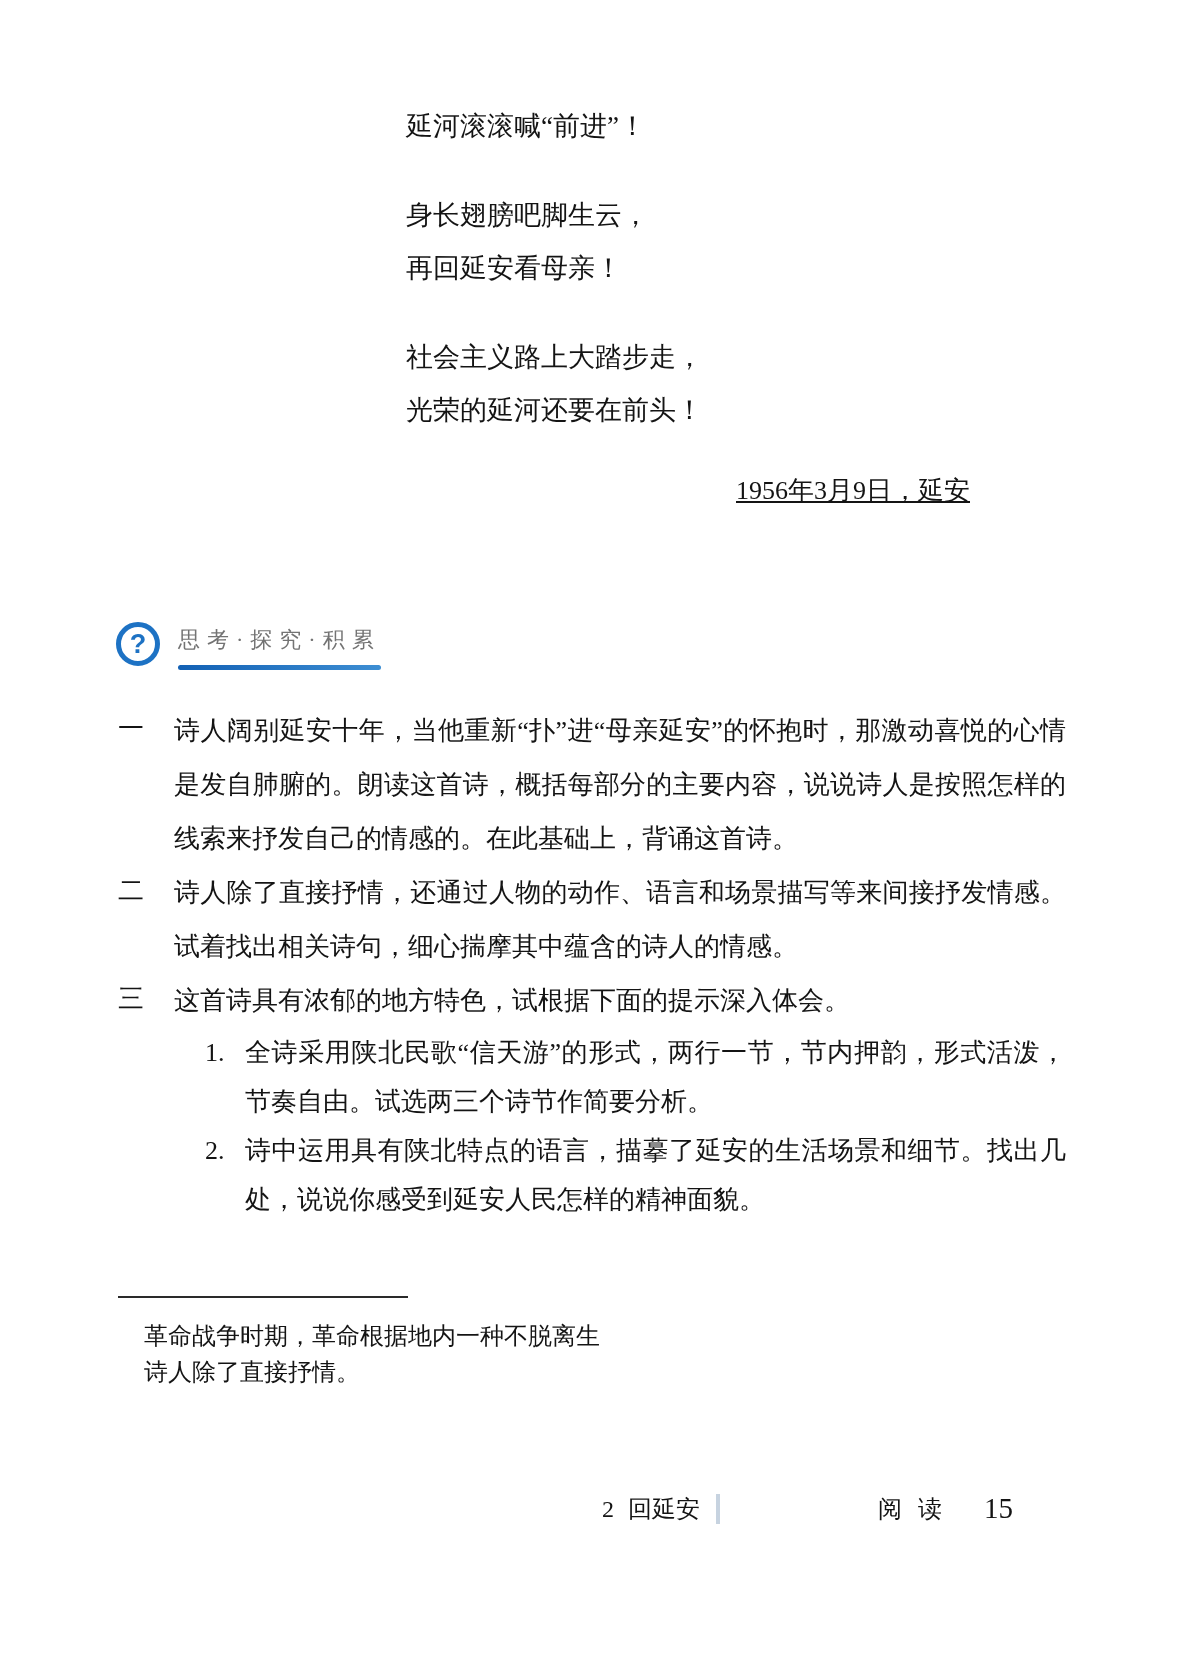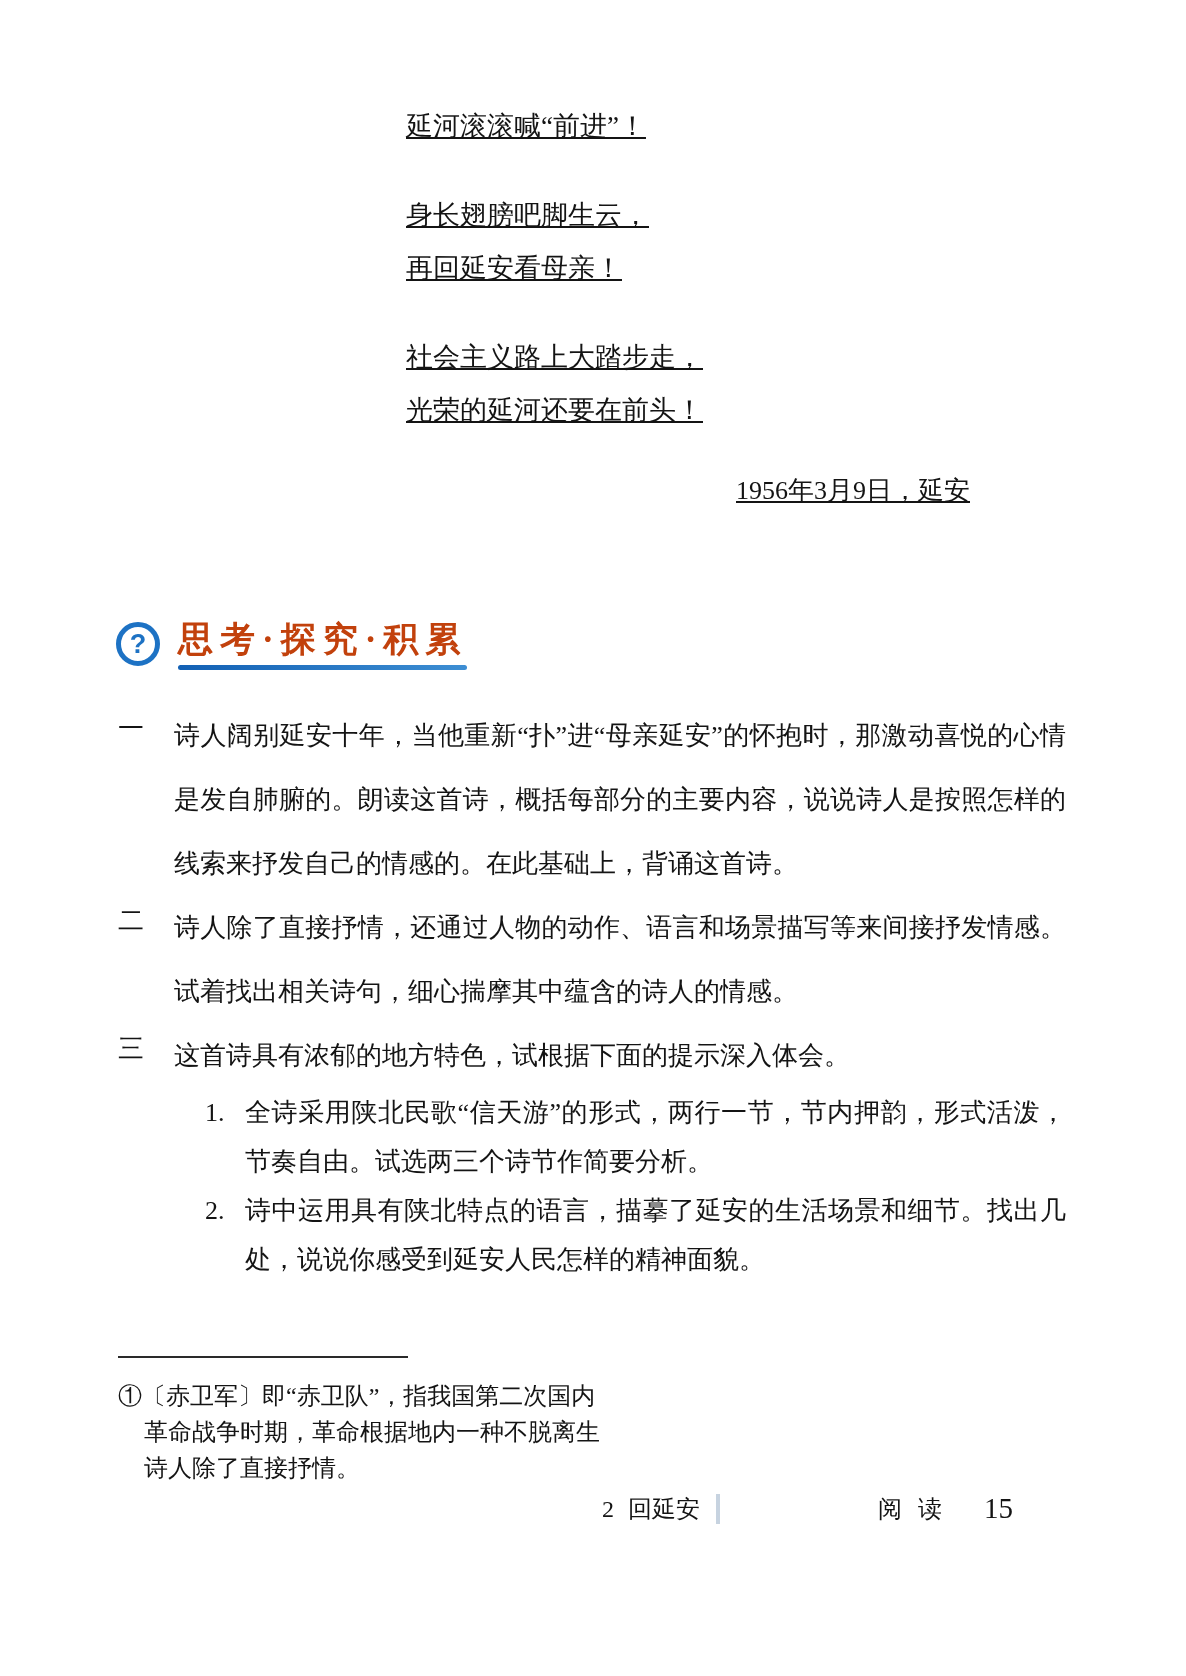--- a/index.html
+++ b/index.html
@@ -9,49 +9,49 @@
     width:1186px; height:1676px;
     background:#ffffff;
     font-family:"Liberation Serif","DejaVu Serif",serif;
     color:#141414;
     overflow:hidden;
   }
 
   
   .poem { padding-top:100px; margin-left:406px; font-size:27px; }
   .stanza { margin-bottom:36px; }
-  .poem-line { line-height:53px; white-space:nowrap;text-decoration:underline; }
+  .poem-line { line-height:53px; white-space:nowrap; }
   .note-ref { font-size:0.62em; vertical-align:super; line-height:0; }
   .dateline { margin-top:6px; margin-left:330px; font-size:26px; white-space:nowrap;text-decoration:underline; }
 
   
   .section-header { margin:112px 0 0 116px; display:flex; align-items:flex-start; gap:18px; }
   .q-icon {
     width:44px; height:44px; flex:none;
     border:5px solid #1d72c4; border-radius:50%;
     color:#1d72c4; font-weight:bold; font-size:27px;
     display:flex; align-items:center; justify-content:center;
     font-family:"Liberation Sans","DejaVu Sans",sans-serif;
     margin-top:2px;
   }
   .section-title-wrap { display:inline-block; }
   .section-title {
-    color:#c2410c; font-size:35px; font-weight:700;
+    color:#737373; font-size:22px; font-weight:400;
     letter-spacing:7px; line-height:40px; white-space:nowrap;
   }
   .title-underline {
     margin-top:5px; height:5px; border-radius:3px;
     background:linear-gradient(90deg,#1260b4,#3d8ed3);
   }
 
   
   .questions { margin:34px 0 0 118px; width:948px; font-size:26px; }
   .question { display:flex; }
   .q-num { width:56px; flex:none; line-height:49px; }
-  .q-text { flex:1; line-height:64px; text-align:justify; }
+  .q-text { flex:1; line-height:54px; text-align:justify; }
   .subitem { display:flex; margin-left:87px; }
   .sub-num { width:40px; flex:none; line-height:49px; }
   .sub-text { flex:1; line-height:49px; text-align:justify; }
 
   
   .footnote { margin:72px 0 0 118px; width:470px; }
   .footnote-divider { width:290px; border:none; border-top:2px solid #2a2a2a; margin-bottom:20px; }
   .fn-line { font-size:24px; line-height:36px; white-space:nowrap; }
   .fn-line.indent { padding-left:26px; }
 
@@ -109,21 +109,20 @@
       <div class="sub-text">全诗采用陕北民歌“信天游”的形式，两行一节，节内押韵，形式活泼，节奏自由。试选两三个诗节作简要分析。</div>
     </div>
     <div class="subitem">
       <span class="sub-num">2.</span>
       <div class="sub-text">诗中运用具有陕北特点的语言，描摹了延安的生活场景和细节。找出几处，说说你感受到延安人民怎样的精神面貌。</div>
     </div>
   </div>
 
   <div class="footnote">
     <hr class="footnote-divider">
-    <p class="fn-line">①〔赤卫军〕即“赤卫队”，指我国第二次国内</p>
     <p class="fn-line indent">革命战争时期，革命根据地内一种不脱离生</p>
     <p class="fn-line indent">诗人除了直接抒情。</p>
   </div>
 
   <div class="footer">
     <span class="lesson"><span class="lesson-num">2</span><span>回延安</span></span>
     <span class="footer-sep"></span>
     <span class="reading">阅读</span>
     <span class="page-num">15</span>
   </div>

